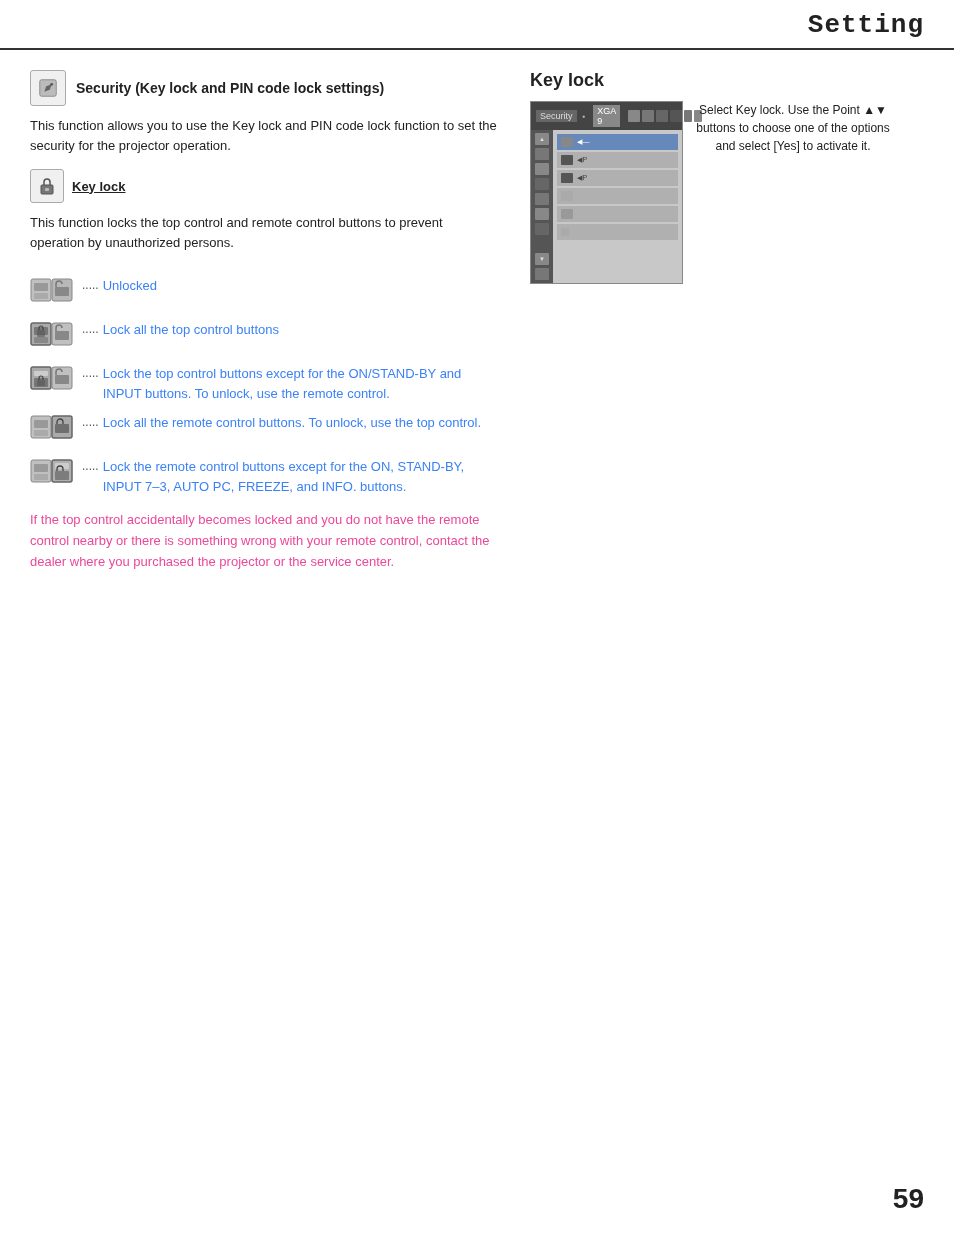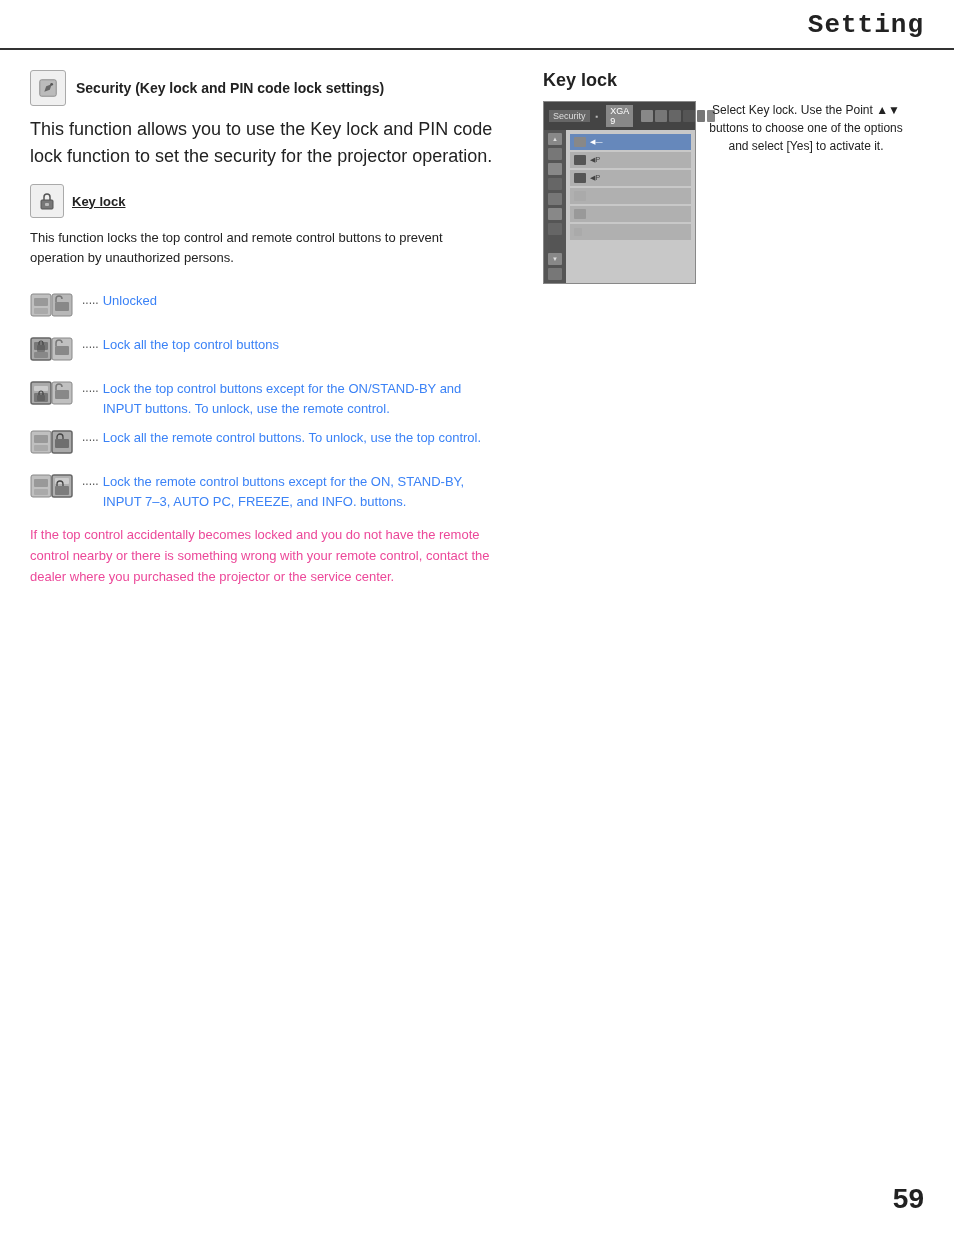--- a/index.html
+++ b/index.html
@@ -26,21 +26,20 @@
       font-weight: bold;
       color: #222;
       letter-spacing: 1px;
       font-family: Liberation Mono, monospace;
     }
 
     
     #main {
       display: flex;
       padding: 20px 30px 20px 30px;
-      gap: 13px;
     }
 
     
     #left-col {
       flex: 0 0 490px;
       padding-right: 20px;
     }
 
     
     #right-col {
@@ -53,21 +52,21 @@
       display: flex;
       align-items: center;
       margin-bottom: 10px;
     }
     .section-title {
       font-size: 14px;
       font-weight: bold;
     }
 
     .intro-text {
-      font-size: 18px;
+      font-size: 13px;
       line-height: 1.5;
       margin-bottom: 14px;
       color: #222;
     }
 
     
     .keylock-header {
       display: flex;
       align-items: center;
       margin-bottom: 10px;

